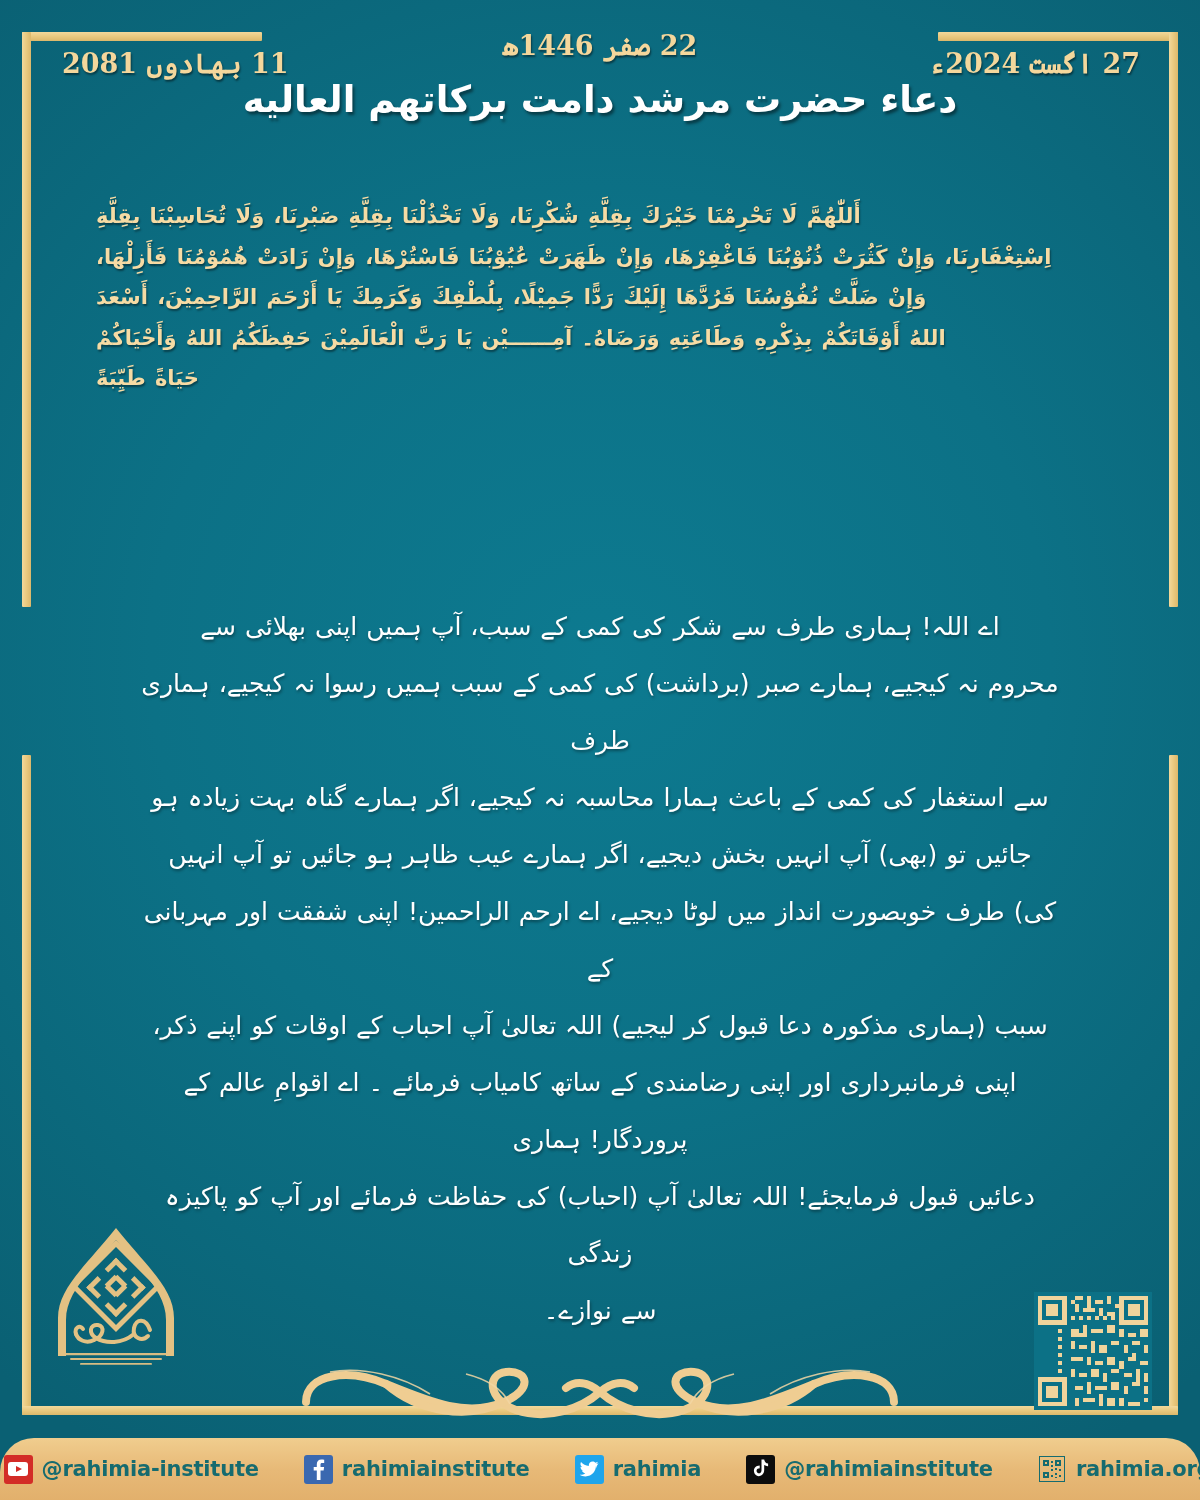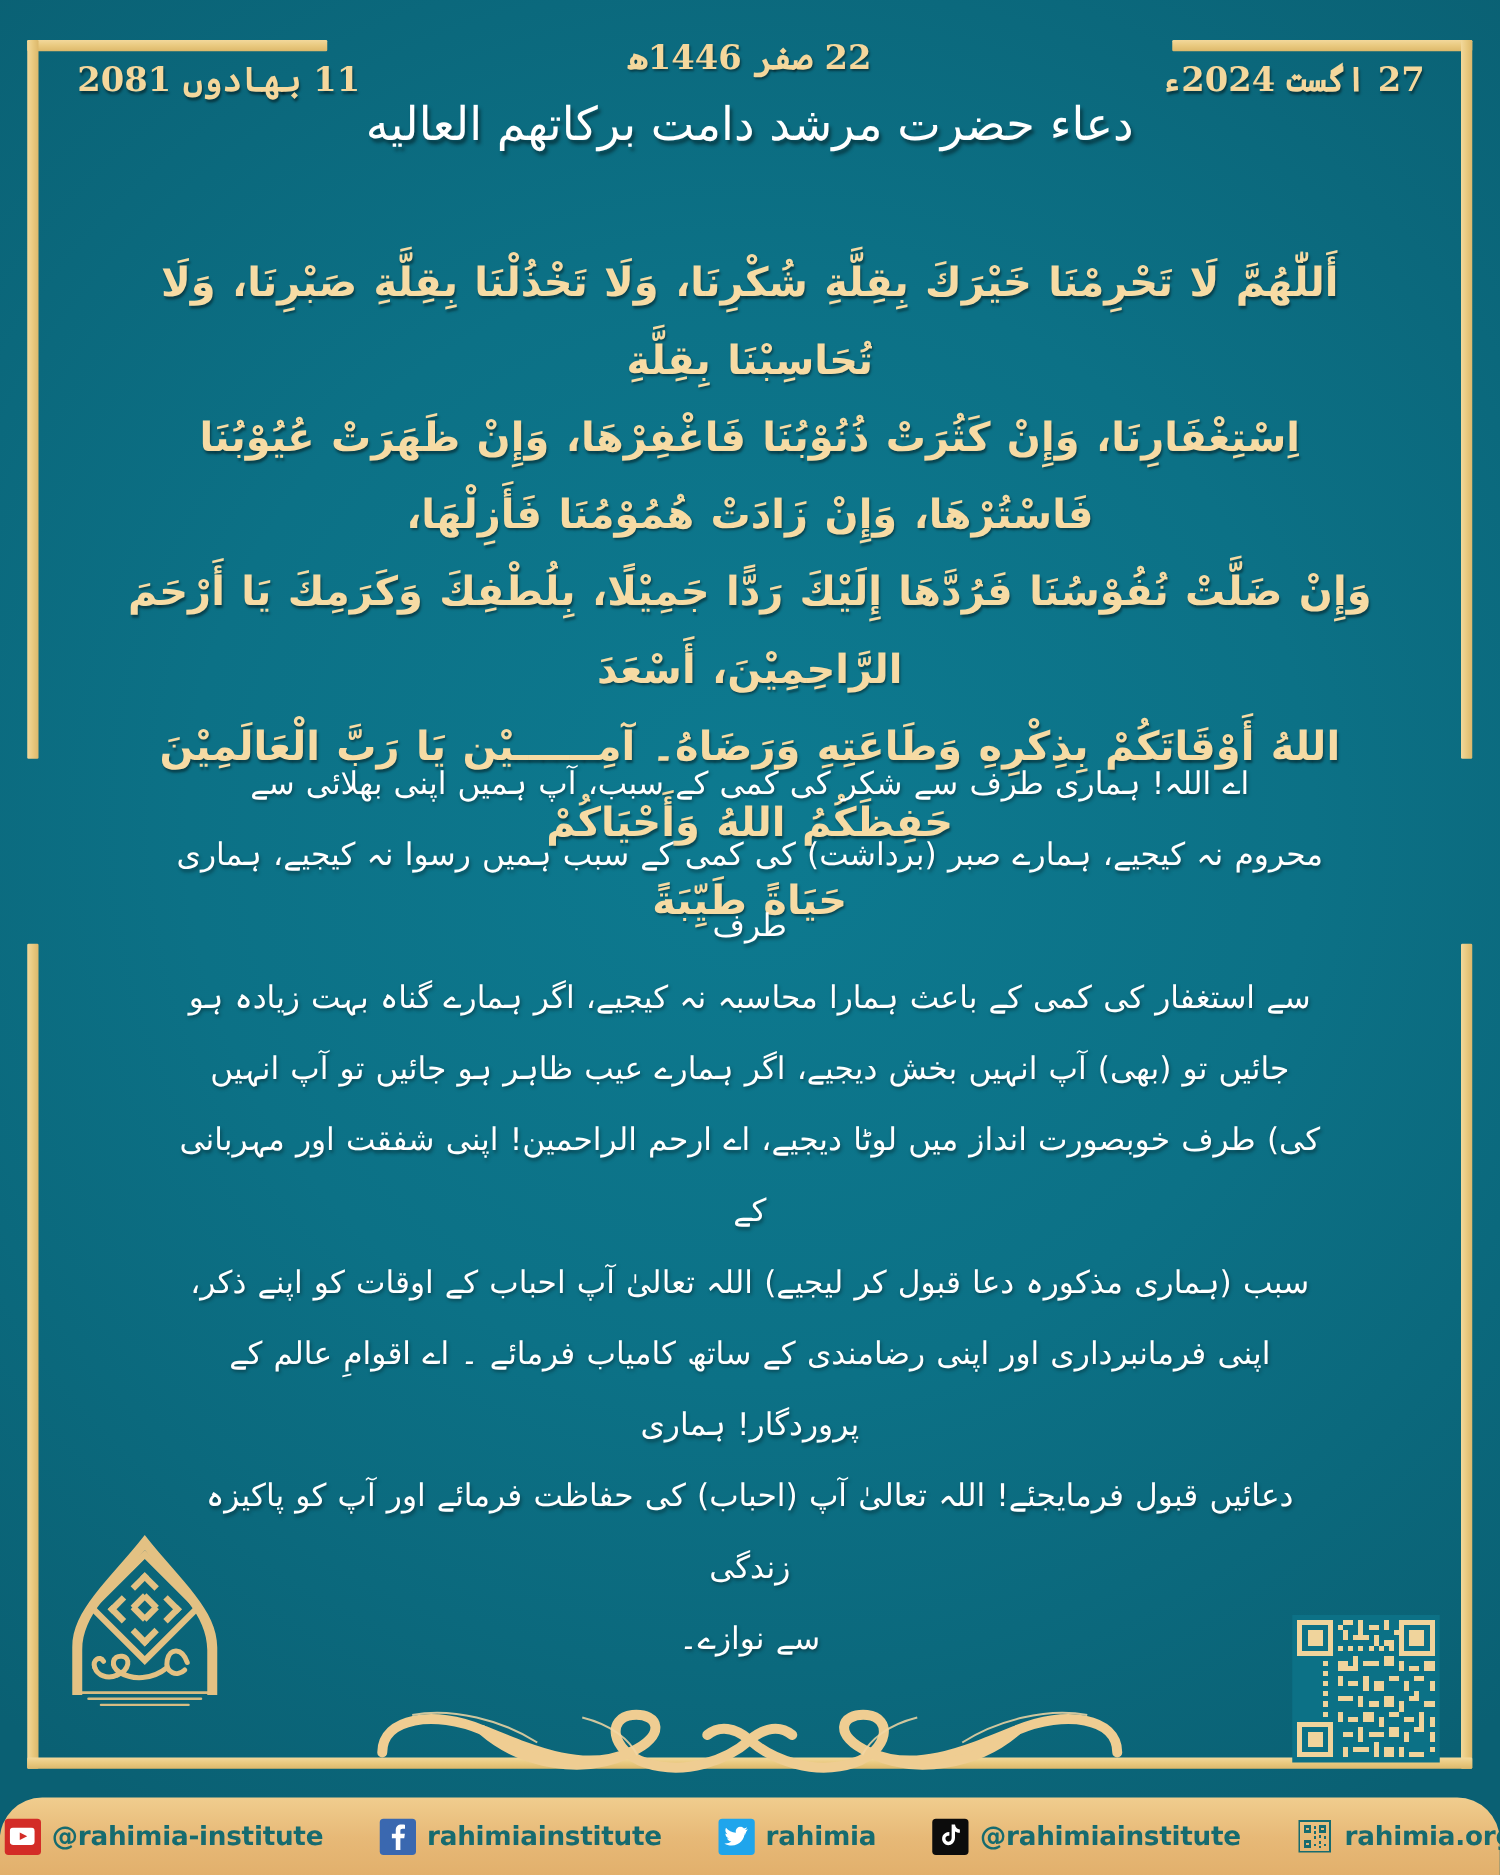--- a/index.html
+++ b/index.html
@@ -51,37 +51,37 @@
 
   
   .title {
     position: absolute;
     top: 78px;
     left: 0; right: 0;
     text-align: center;
     color: #ffffff;
     font-family: "DejaVu Sans", "Liberation Sans", sans-serif;
     font-size: 37px;
-    font-weight: 400;
+    font-weight: 700;
     direction: rtl;
     letter-spacing: 0.5px;
     text-shadow: 2px 3px 3px rgba(0,0,0,0.45);
   }
 
   
   .arabic-block {
     position: absolute;
     top: 196px;
     left: 96px;
     width: 1008px;
-    text-align: center;
+    text-align: left;
     direction: rtl;
     color: #f6dba4;
     font-family: "DejaVu Sans", "Liberation Sans", sans-serif;
-    font-size: 32px;
+    font-size: 21px;
     font-weight: 700;
     line-height: 1.93;
     text-shadow: 1px 2px 2px rgba(0,0,0,0.42);
     word-spacing: 2px;
   }
 
   
   .urdu-block {
     position: absolute;
     top: 598px;

